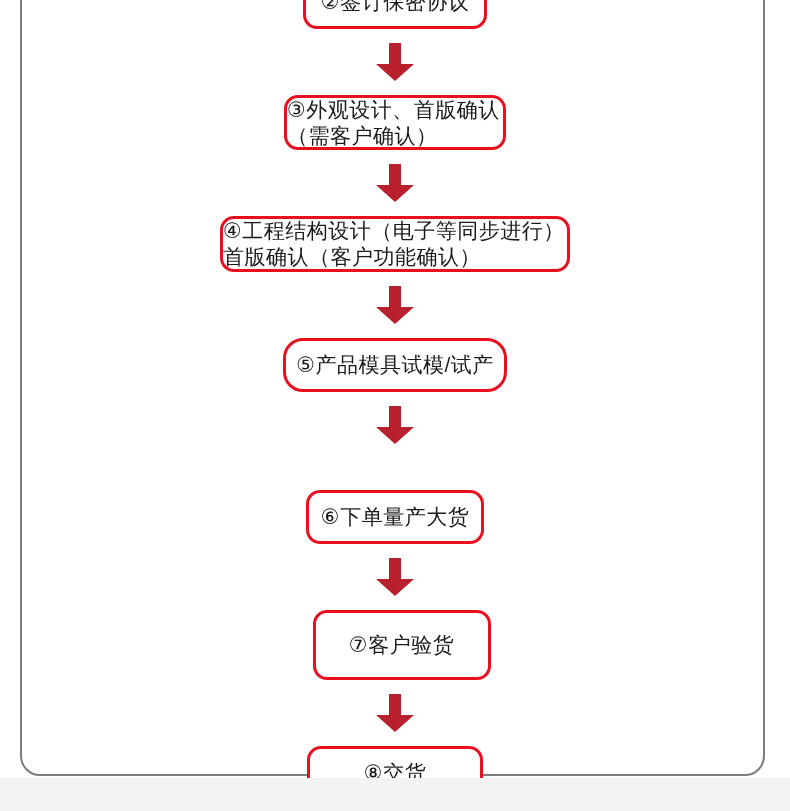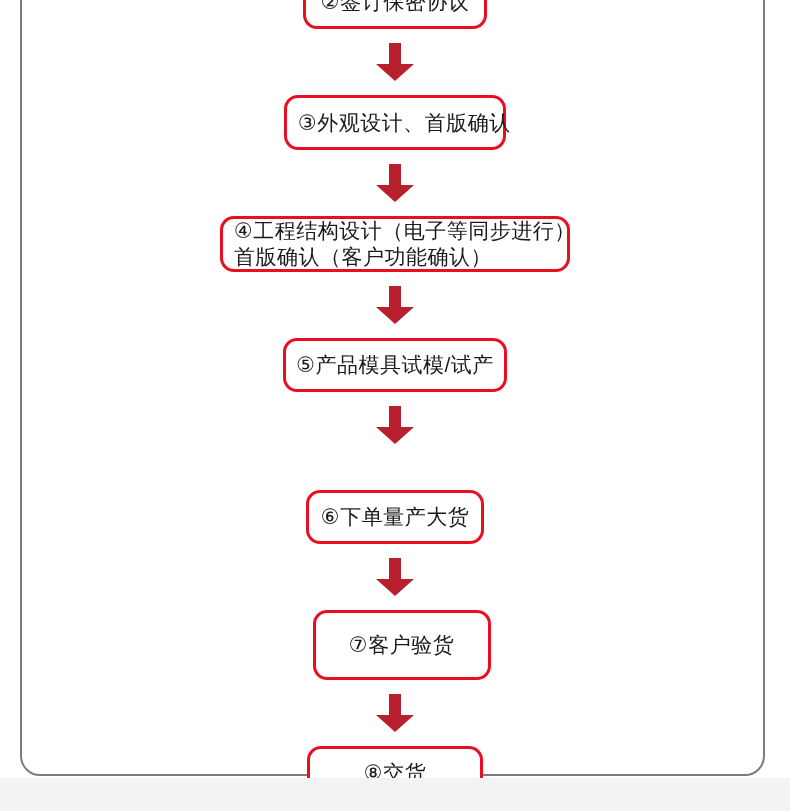--- a/index.html
+++ b/index.html
@@ -55,21 +55,21 @@
     border-radius: 14px;
     color: var(--text, #1a1a1a);
     font-size: 21px;
     line-height: 26px;
     display: flex;
     flex-direction: column;
     justify-content: center;
     letter-spacing: 0.5px;
   }
   .flow-box.align-center { align-items: center; text-align: center; }
-  .flow-box.align-left   { align-items: flex-start; text-align: left; padding-left: 11px; padding-right: 6px; }
+  .flow-box.align-left   { align-items: flex-start; text-align: left; padding-right: 6px; }
   .flow-line { white-space: nowrap; }
   
   .down-arrow {
     margin: 14px 0;
     width: 38px;
     height: 38px;
     display: flex;
     flex-direction: column;
     align-items: center;
   }
@@ -94,34 +94,35 @@
   <div class="flow" id="flow">
       <div class="flow-box align-center" style="width: 184px; height: 55px;">
         <div class="flow-line">②签订保密协议</div>
       </div>
       <div class="down-arrow">
         <div class="stem"></div>
         <div class="head"></div>
       </div>
       <div class="flow-box align-left" style="width: 222px; height: 55px;">
         <div class="flow-line">③外观设计、首版确认</div>
+        <div class="flow-line">（需客户确认）</div>
       </div>
       <div class="down-arrow">
         <div class="stem"></div>
         <div class="head"></div>
       </div>
       <div class="flow-box align-left" style="width: 350px; height: 56px;">
         <div class="flow-line">④工程结构设计（电子等同步进行）</div>
         <div class="flow-line">首版确认（客户功能确认）</div>
       </div>
       <div class="down-arrow">
         <div class="stem"></div>
         <div class="head"></div>
       </div>
-      <div class="flow-box align-center" style="width: 224px; height: 54px;">
+      <div class="flow-box align-center" style="width: 224px; height: 54px; border-radius: 20px;">
         <div class="flow-line">⑤产品模具试模/试产</div>
       </div>
       <div class="down-arrow">
         <div class="stem"></div>
         <div class="head"></div>
       </div>
       <div class="flow-box align-center" style="width: 178px; height: 54px; margin-top: 32px;">
         <div class="flow-line">⑥下单量产大货</div>
       </div>
       <div class="down-arrow">

